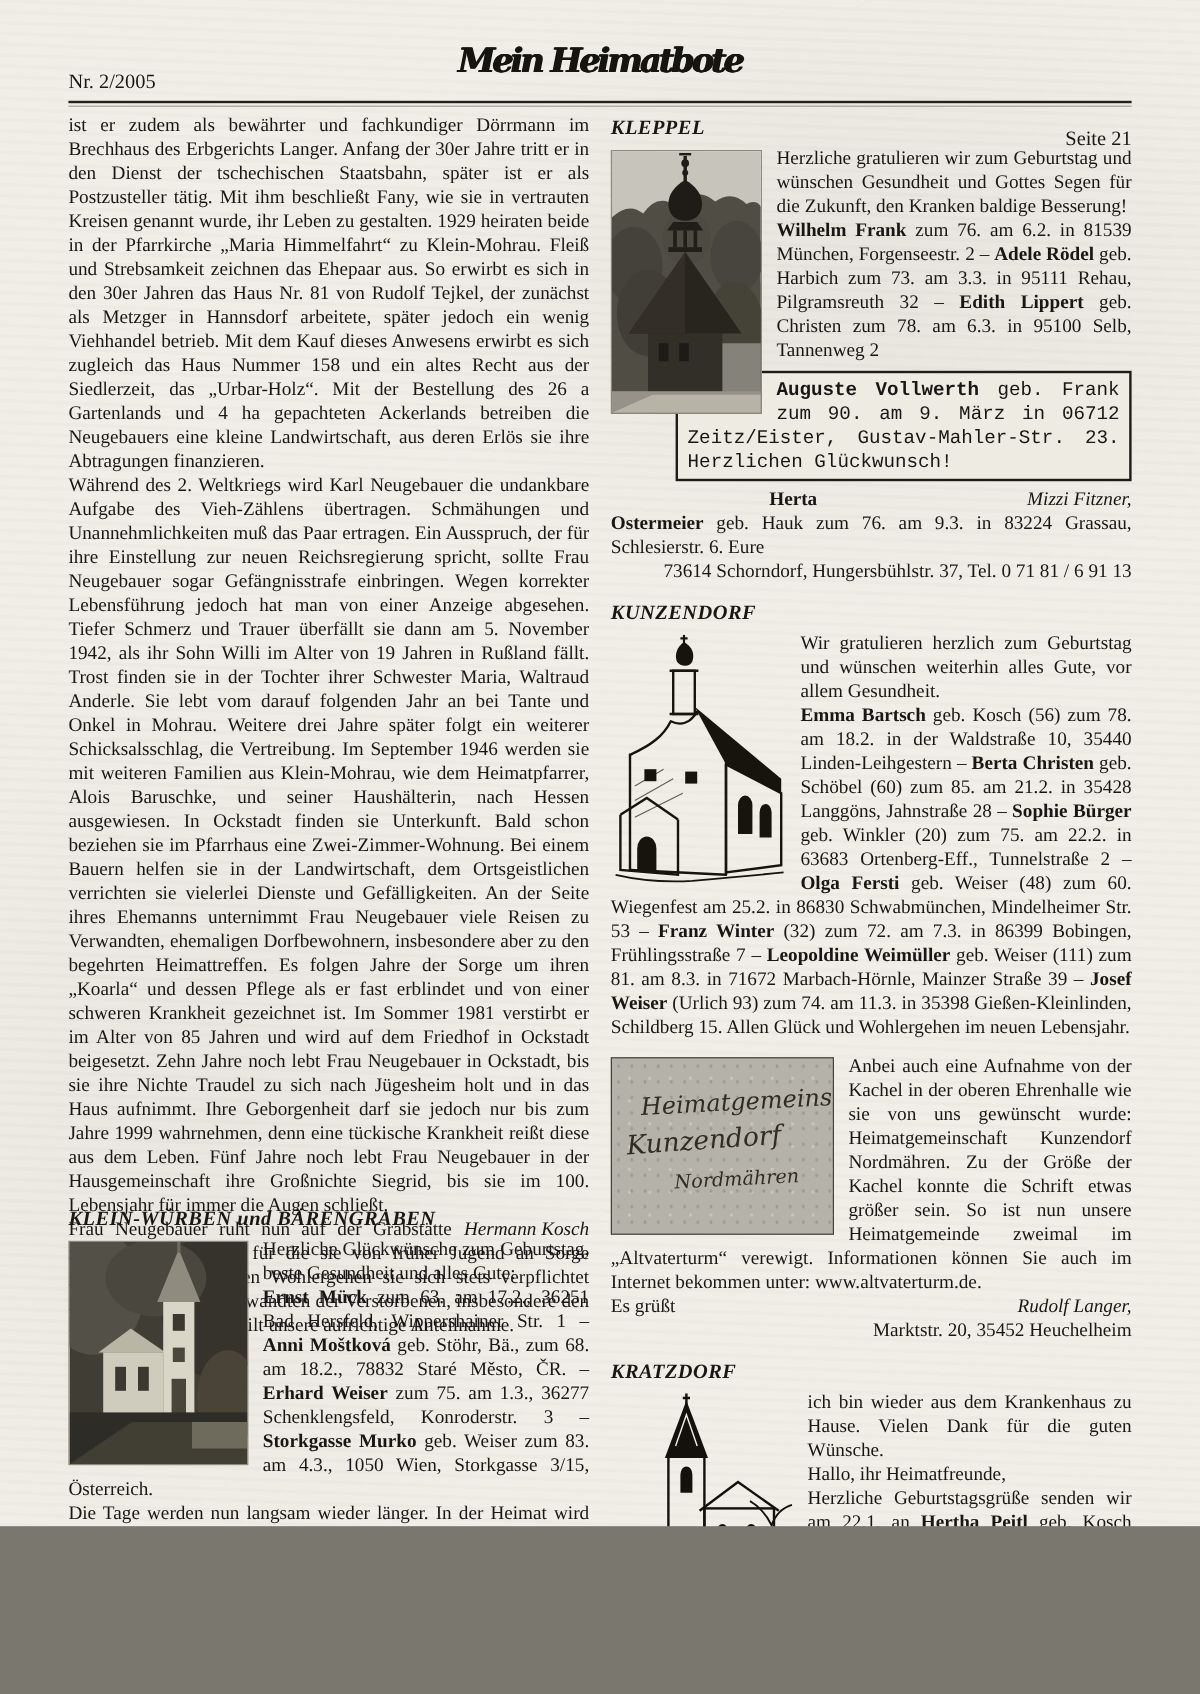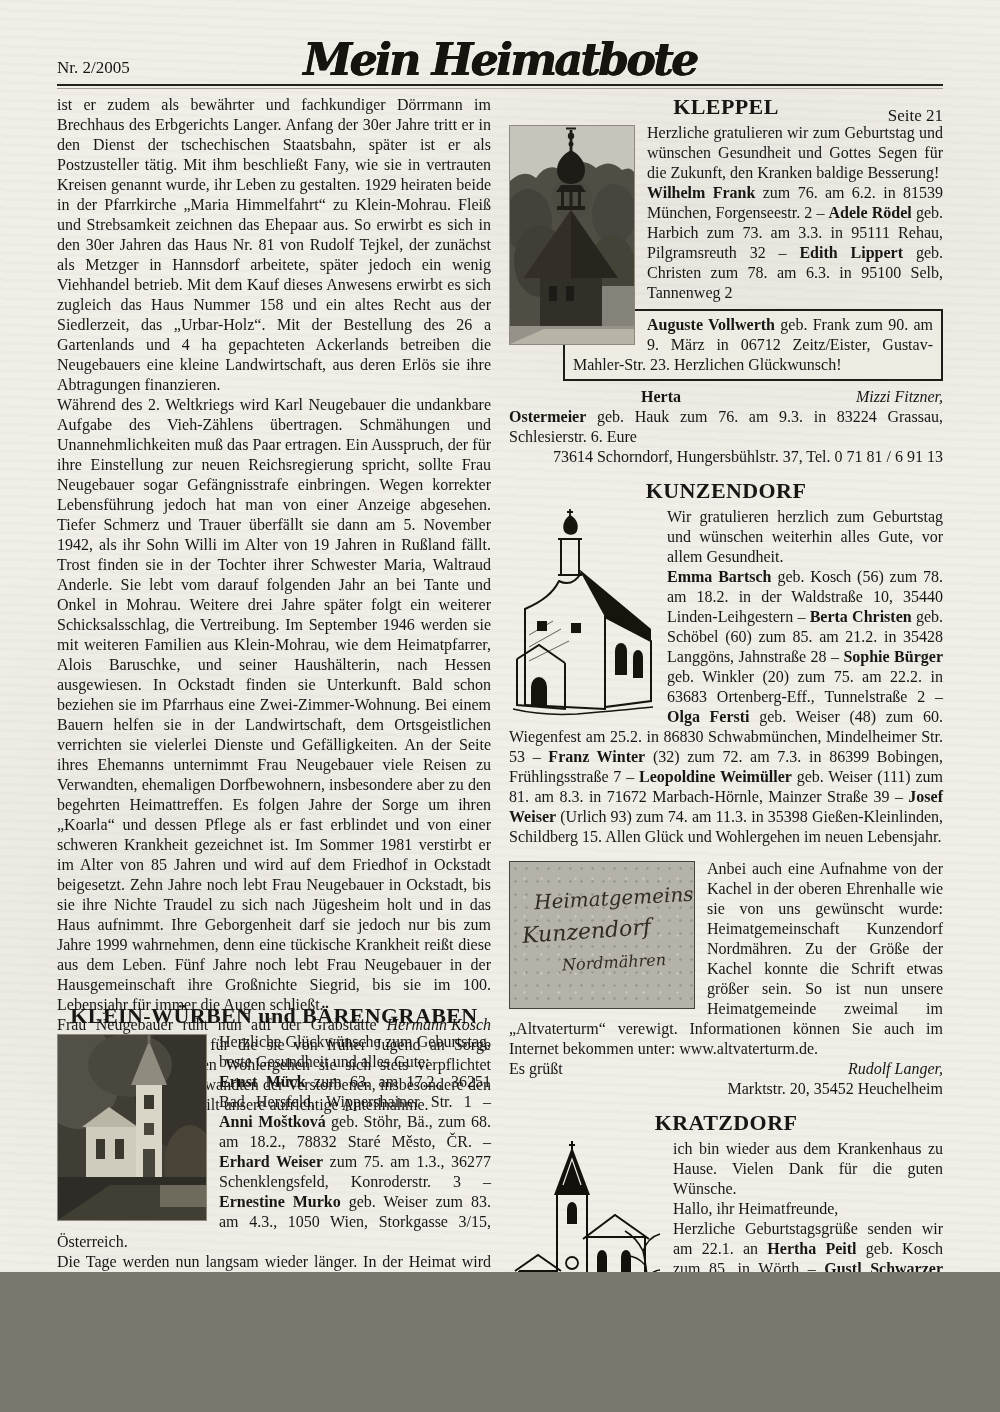--- a/index.html
+++ b/index.html
@@ -12,44 +12,44 @@
       radial-gradient(ellipse 500px 600px at 18% 72%, rgba(110,105,90,0.06), transparent 70%),
       repeating-linear-gradient(2deg, rgba(90,85,70,0.022) 0 3px, transparent 3px 9px);
     font-family:"Liberation Serif","DejaVu Serif",serif;
     color:#181715; overflow:hidden;
   }
   .hdr-issue { position:absolute; left:57px; top:58px; font-size:17px; }
   .hdr-page  { position:absolute; right:57px; top:58px; font-size:17px;margin-top:48px; }
   .masthead  {
     position:absolute; left:0; right:0; top:34px; text-align:center;
     font-family:"DejaVu Serif",serif; font-weight:bold; font-style:italic;
-    font-size:44px; letter-spacing:-2.5px; color:#15140f;
+    font-size:28px; letter-spacing:-2.5px; color:#15140f;
     text-shadow:0.6px 0 #15140f, -0.4px 0 #15140f;
   }
   .hdr-rule { position:absolute; left:57px; right:57px; top:84px; height:5px;
     border-top:2.5px solid #22211d; border-bottom:1px solid #a5a196; }
 
   .art-left  { position:absolute; left:57px;  top:95px;   width:434px; }
   .sec-kw    { position:absolute; left:57px;  top:1006px; width:434px; }
   .col-right { position:absolute; left:509px; top:97px;   width:434px; }
 
   .bodytext, .bodytext p { font-size:16px; line-height:20px; text-align:justify; }
   .bodytext p { margin:0; }
-  .sect-title { text-align:center; font-size:22px; font-weight:bold;
-    letter-spacing:.4px; margin:0 0 6px 0; }
+  .sect-title { text-align:left; font-size:17px; font-weight:bold;
+    letter-spacing:.4px; margin:0 0 6px 0;font-style:italic; }
   .sig-float { float:right; font-style:italic; padding-left:10px; }
   .sig-line  { text-align:right; font-size:16px; line-height:20px; }
   .indent-first { text-indent:132px; }
 
   .photo-left { float:left; margin:2px 12px 4px 0; line-height:0; }
   .photo-frame { border:1px solid #8d897d; }
   .drawing { border:none; }
 
   .gift-box { border:2px solid #1d1c18; background:#edebe2;
-    padding:4px 8px; margin:6px 0 6px 54px; }
+    padding:4px 8px; margin:6px 0 6px 54px;font-family:Liberation Mono, monospace; }
   .gift-box p { text-align:justify; }
 
   .sec-kunz  { margin-top:14px; }
   .sec-kachel{ margin-top:12px; }
   .sec-kratz { margin-top:14px; }
   .clearfix::after { content:""; display:block; clear:both; }
 
   .kachel {
     float:left; width:186px; height:148px; margin:2px 12px 2px 0;
     background-color:#b5b2a9;
@@ -99,21 +99,21 @@
         <rect x="38" y="104" width="9" height="20" fill="#3a382f"></rect>
         <rect x="57" y="104" width="9" height="20" fill="#3a382f"></rect>
         <rect x="86" y="60" width="10" height="14" fill="#3a382f"></rect>
         <rect x="86" y="88" width="10" height="12" fill="#4a483d"></rect>
         <rect x="85" y="114" width="12" height="30" fill="#48453a"></rect>
         <rect y="142" width="148" height="43" fill="#2e2c26"></rect>
         <path d="M0 185 L52 150 H148 V185 Z" fill="#413e33"></path>
         <path d="M102 150 h46 v22 h-46 z" fill="#6e6a5c"></path>
       </svg></span>
       <p>Herzliche Glückwünsche zum Geburtstag, beste Gesundheit und alles Gute:</p>
-      <p><b>Ernst Mück</b> zum 63. am 17.2., 36251 Bad Hersfeld, Wippershainer Str. 1 – <b>Anni Moštková</b> geb. Stöhr, Bä., zum 68. am 18.2., 78832 Staré Město, ČR. – <b>Erhard Weiser</b> zum 75. am 1.3., 36277 Schenklengsfeld, Konroderstr. 3 – <b>Ernestine Murko</b> geb. Weiser zum 83. am 4.3., 1050 Wien, Storkgasse 3/15, Österreich.</p>
+      <p><b>Ernst Mück</b> zum 63. am 17.2., 36251 Bad Hersfeld, Wippershainer Str. 1 – <b>Anni Moštková</b> geb. Stöhr, Bä., zum 68. am 18.2., 78832 Staré Město, ČR. – <b>Erhard Weiser</b> zum 75. am 1.3., 36277 Schenklengsfeld, Konroderstr. 3 – <b>Storkgasse Murko</b> geb. Weiser zum 83. am 4.3., 1050 Wien, Storkgasse 3/15, Österreich.</p>
       <p>Die Tage werden nun langsam wieder länger. In der Heimat wird der Winter noch nicht zu Ende sein, obwohl ich auch schon gehört habe, daß sie manchmal gar nicht mehr so viel Schnee haben, wie es früher war. Straßenlaternen hatten wir keine und wir kamen den ganzen langen Winter ohne diese aus. Der Schnee hat uns das Licht ersetzt.</p>
     </div>
     <p>Mit diesen Gedanken verbleibe ich bis zum nächsten Monat.</p>
     <div class="sig-line">E. Staatsbahn,</div>
 
   </div>
 
   <div class="col-right bodytext">
 
     <div>

